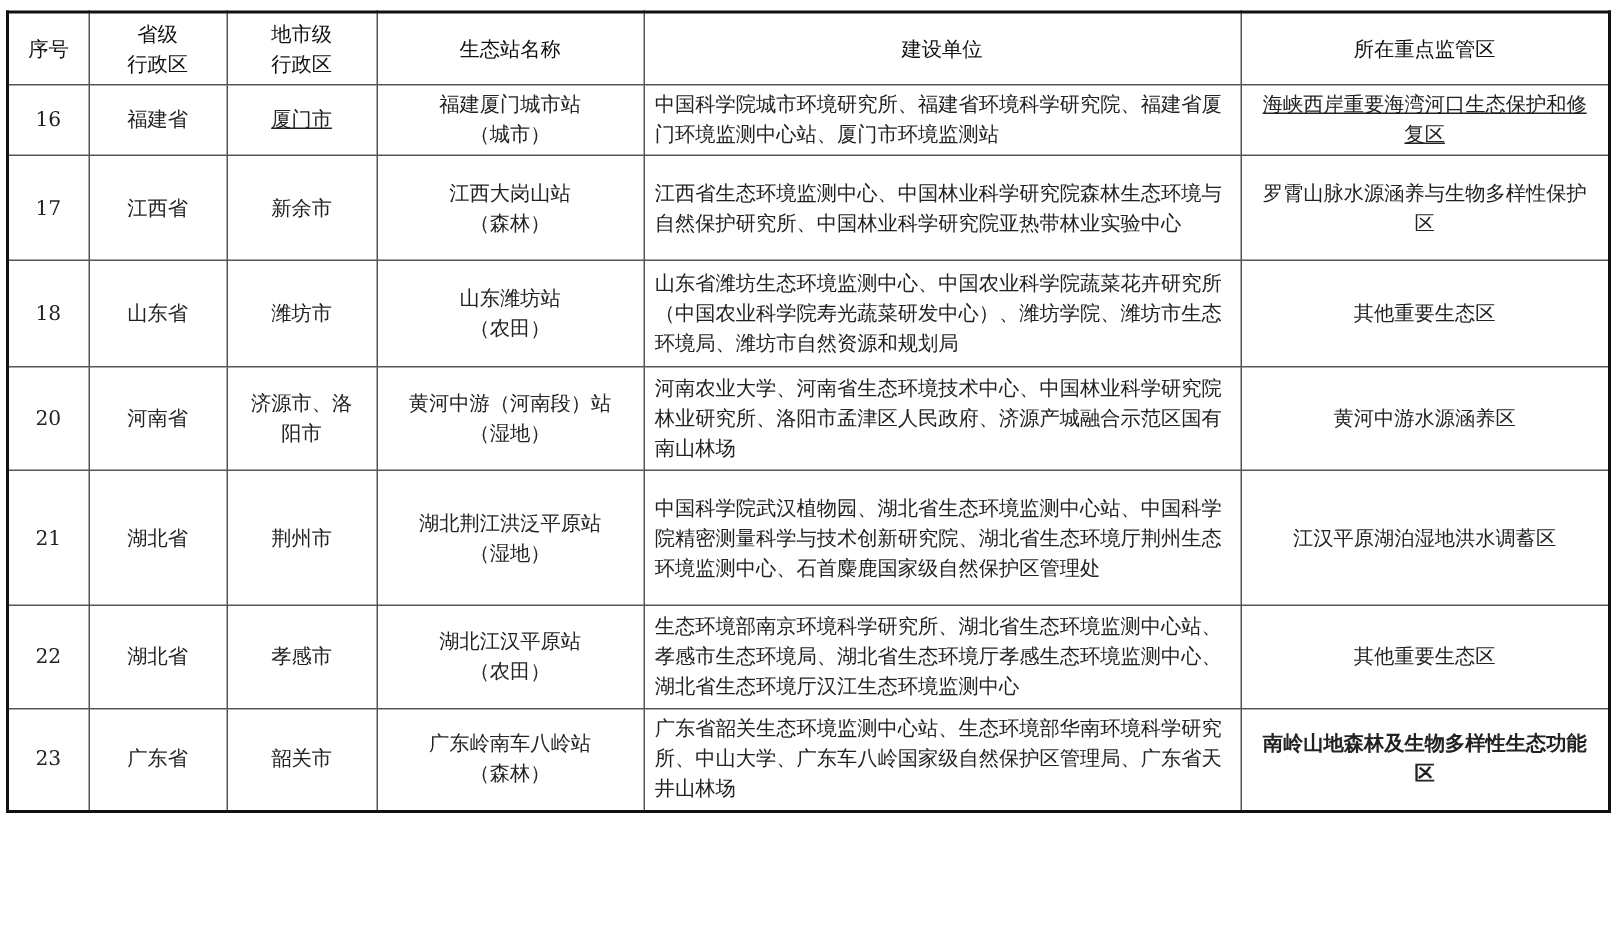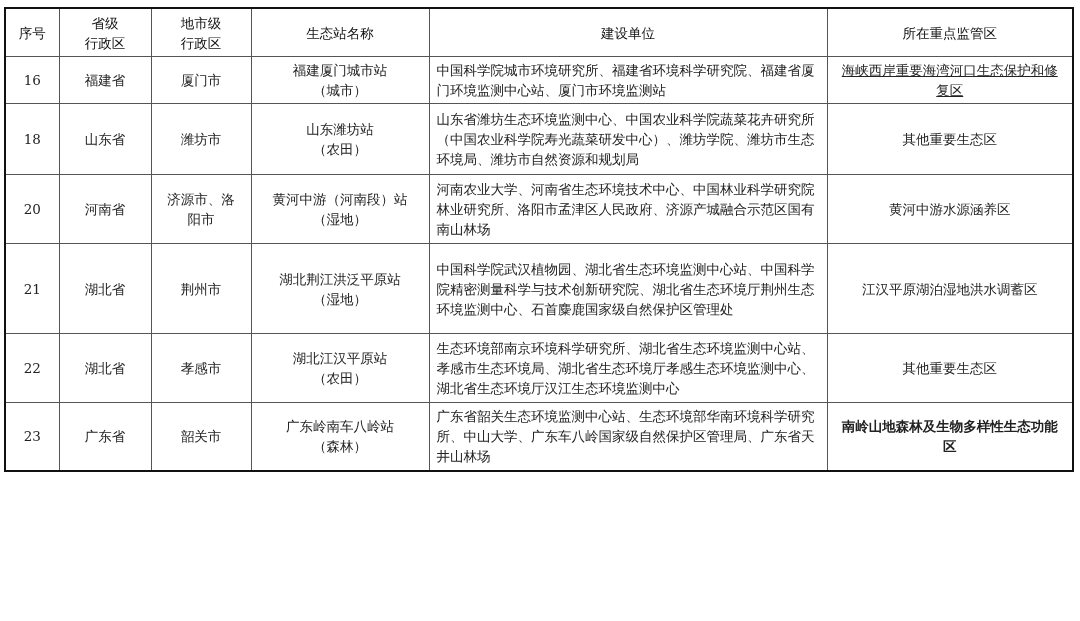--- a/index.html
+++ b/index.html
@@ -35,24 +35,32 @@
       <th><span>地市级</span><br><span>行政区</span></th>
       <th><span>生态站名称</span></th>
       <th><span>建设单位</span></th>
       <th><span>所在重点监管区</span></th>
     </tr>
   </thead>
   <tbody id="tbody">
       <tr style="height: 47px;">
         <td class="c"><span>16</span></td>
         <td class="c"><span>福建省</span></td>
-        <td class="c" style="padding: 0px 28px;"><span>厦门市</span></td>
+        <td class="c" style="padding: 0px 28px; text-decoration: underline;"><span>厦门市</span></td>
         <td class="c"><span>福建厦门城市站</span><br><span>（城市）</span></td>
         <td class="l"><span>中国科学院城市环境研究所、福建省环境科学研究院、福建省厦门环境监测中心站、厦门市环境监测站</span></td>
         <td class="c" style="padding: 0px 14px; text-decoration: underline;"><span>海峡西岸重要海湾河口生态保护和修复区</span></td>
+      </tr>
+      <tr style="height: 70px;">
+        <td class="c"><span>17</span></td>
+        <td class="c"><span>江西省</span></td>
+        <td class="c" style="padding: 0px 12px;"><span>新余市</span></td>
+        <td class="c"><span>江西大岗山站</span><br><span>（森林）</span></td>
+        <td class="l"><span>江西省生态环境监测中心、中国林业科学研究院森林生态环境与自然保护研究所、中国林业科学研究院亚热带林业实验中心</span></td>
+        <td class="c" style="padding: 0px 14px;"><span>罗霄山脉水源涵养与生物多样性保护区</span></td>
       </tr>
       <tr style="height: 71px;">
         <td class="c"><span>18</span></td>
         <td class="c"><span>山东省</span></td>
         <td class="c" style="padding: 0px 12px;"><span>潍坊市</span></td>
         <td class="c"><span>山东潍坊站</span><br><span>（农田）</span></td>
         <td class="l"><span>山东省潍坊生态环境监测中心、中国农业科学院蔬菜花卉研究所（中国农业科学院寿光蔬菜研发中心）、潍坊学院、潍坊市生态环境局、潍坊市自然资源和规划局</span></td>
         <td class="c" style="padding: 0px 14px;"><span>其他重要生态区</span></td>
       </tr>
       <tr style="height: 69px;">

